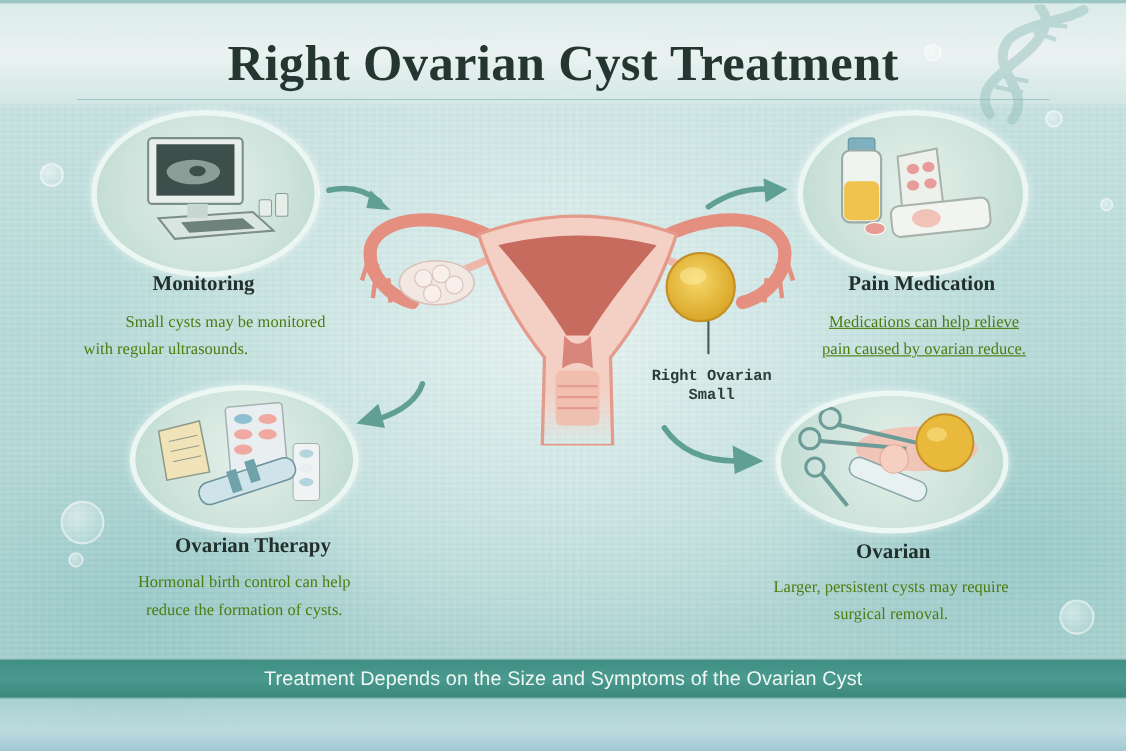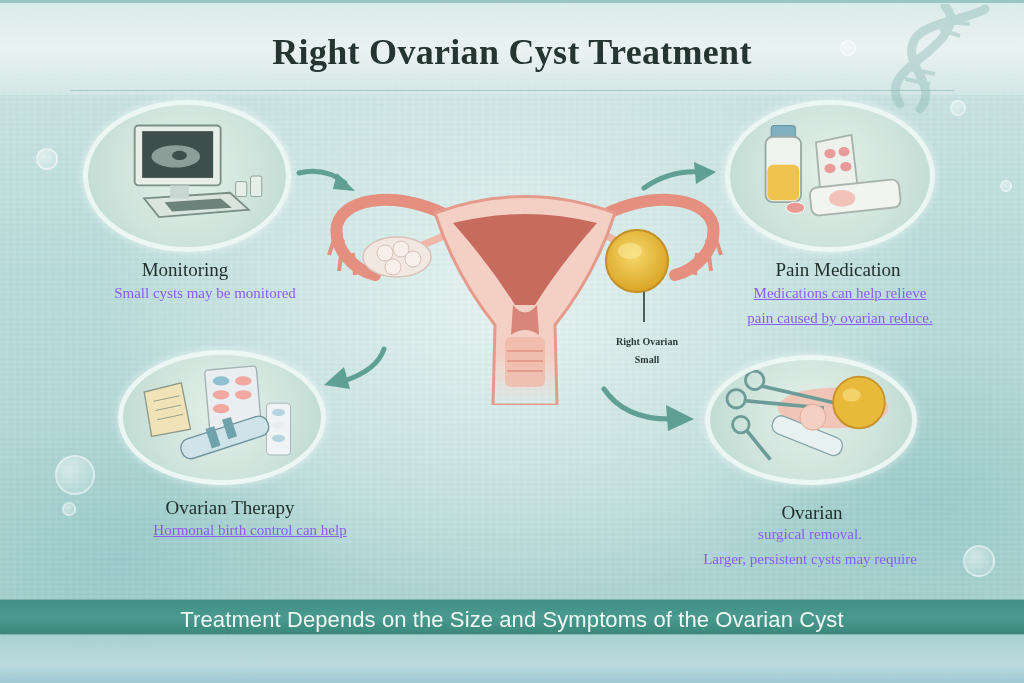--- a/index.html
+++ b/index.html
@@ -24,60 +24,60 @@
     position: absolute; left: 0; top: 0; width: 1024px; height: 95px;
     background: linear-gradient(180deg, rgba(220,236,234,0.9) 0%, rgba(235,243,242,0.95) 50%, rgba(215,233,231,0.7) 100%);
     border-top: 3px solid #9ac7c3;
   }
   .title-band::after {
     content: ""; position: absolute; left: 70px; right: 70px; bottom: 4px; height: 1px;
     background: rgba(120,170,168,0.5);
   }
   .title {
     position: absolute; top: 28px; left: 0; width: 1024px; text-align: center;
-    font-size: 36px; font-weight: bold; color: #24362f; letter-spacing: 0.3px;
+    font-size: 46px; font-weight: bold; color: #24362f; letter-spacing: 0.3px;
   }
   .dna { position: absolute; left: 860px; top: 4px; width: 130px; height: 110px; opacity: 0.45; }
   .bubble {
     position: absolute; border-radius: 50%;
     border: 2px solid rgba(255,255,255,0.45);
     background: radial-gradient(circle at 35% 35%, rgba(255,255,255,0.5), rgba(255,255,255,0.05));
   }
   .circle {
     position: absolute; border-radius: 50%;
     border: 5px solid rgba(240,248,246,0.9);
     background: radial-gradient(circle at 50% 45%, #e4f0ea 0%, #cfe4dc 55%, #b9d8cf 100%);
     box-shadow: 0 0 8px rgba(255,255,255,0.6);
     overflow: hidden;
   }
   .circle svg { position: absolute; inset: 0; width: 100%; height: 100%; }
   .heading {
     position: absolute; font-family: "Liberation Serif", "DejaVu Serif", serif;
-    font-weight: normal; font-size: 19px; color: #22302c; text-align: center; white-space: nowrap; margin-top: 11px;
+    font-weight: bold; font-size: 19px; color: #22302c; text-align: center; white-space: nowrap;
   }
   .desc {
-    position: absolute; font-size: 15px; color: #8b5cf6; text-align: center; line-height: 25px;
+    position: absolute; font-size: 15px; color: #4d7c0f; text-align: center; line-height: 25px;
     white-space: nowrap;
   }
   .arrow { position: absolute; }
   .uterus { position: absolute; left: 325px; top: 175px; width: 400px; height: 230px; }
   .callout-line { position: absolute; left: 643px; top: 292px; width: 2px; height: 30px; background: #4d5e5a; }
   .callout {
     position: absolute; left: 577px; top: 333px; width: 140px; text-align: center;
-    font-size: 10px; font-weight: bold; color: #2c3b37; line-height: 18px;
+    font-size: 14px; font-weight: bold; color: #2c3b37; line-height: 18px; font-family: Liberation Mono, monospace;
   }
   .footer-band {
     position: absolute; left: 0; top: 599px; width: 1024px; height: 36px;
     background: linear-gradient(180deg, #3f8f84 0%, #4a9a8f 50%, #3b877c 100%);
     border-top: 1px solid rgba(255,255,255,0.35); border-bottom: 1px solid rgba(255,255,255,0.35);
   }
   .footer-text {
     position: absolute; left: 0; top: 7px; width: 1024px; text-align: center;
     font-family: "Liberation Sans", "DejaVu Sans", sans-serif;
-    font-size: 22px; color: #eef7f4; letter-spacing: 0.1px;
+    font-size: 18px; color: #eef7f4; letter-spacing: 0.1px;
   }
   .bottom-strip {
     position: absolute; left: 0; top: 636px; width: 1024px; height: 47px;
     background: linear-gradient(180deg, rgba(170,210,210,0.8) 0%, rgba(190,220,224,0.9) 60%, rgba(160,200,214,0.9) 100%);
   }
 </style>
 </head>
 <body>
 
 <div class="texture"></div>
@@ -116,20 +116,21 @@
     <rect x="172" y="76" width="12" height="22" rx="2" fill="#e6eeea" stroke="#8a9d97"></rect>
   </svg>
 </div>
 <svg class="arrow" style="left:295px;top:165px;width:65px;height:30px;" viewBox="0 0 65 30">
   <path d="M4 8 Q 30 2, 50 18" stroke="#5f9f94" stroke-width="5" fill="none" stroke-linecap="round"></path>
   <polygon points="42,8 60,26 38,24" fill="#5f9f94"></polygon>
 </svg>
 <div class="heading" style="left:85px;top:248px;width:200px;">Monitoring</div>
 <div class="desc" style="left:55px;top:281px;width:300px;">
   <div>Small cysts may be monitored</div>
+  <div style="text-align:left;padding-left:21px;">with regular ultrasounds.</div>
 </div>
 
 <div class="circle" style="left:725px;top:100px;width:210px;height:152px;">
   <svg viewBox="0 0 210 152">
     <rect x="42" y="22" width="26" height="14" rx="3" fill="#7fb0c0" stroke="#5d8e9c"></rect>
     <rect x="36" y="34" width="38" height="70" rx="8" fill="#eef3ee" stroke="#9aa9a4" stroke-width="2"></rect>
     <rect x="38" y="64" width="34" height="38" rx="6" fill="#efc34e"></rect>
     <polygon points="90,40 128,32 136,100 96,108" fill="#eef0ec" stroke="#a8b3ae" stroke-width="2"></polygon>
     <ellipse cx="105" cy="52" rx="6" ry="5" fill="#e79b9b"></ellipse>
     <ellipse cx="120" cy="50" rx="6" ry="5" fill="#e79b9b"></ellipse>
@@ -169,22 +170,23 @@
     <rect x="58" y="78" width="98" height="22" rx="10" fill="#cfe4ea" stroke="#6d949c" stroke-width="1.5" transform="rotate(-18 107 89)"></rect>
     <rect x="90" y="74" width="10" height="22" fill="#6fa2ab" transform="rotate(-18 107 89)"></rect>
     <rect x="110" y="70" width="10" height="22" fill="#6fa2ab" transform="rotate(-18 107 89)"></rect>
   </svg>
 </div>
 <svg class="arrow" style="left:322px;top:345px;width:68px;height:48px;" viewBox="0 0 68 48">
   <path d="M62 4 Q 55 25, 22 36" stroke="#5f9f94" stroke-width="5" fill="none" stroke-linecap="round"></path>
   <polygon points="2,40 22,22 28,44" fill="#5f9f94"></polygon>
 </svg>
 <div class="heading" style="left:110px;top:486px;width:240px;">Ovarian Therapy</div>
-<div class="desc" style="left:95px;top:518px;width:310px;text-decoration:underline;">
+<div class="desc" style="left:67px;top:518px;width:310px;">
   <div>Hormonal birth control can help</div>
+  <div>reduce the formation of cysts.</div>
 </div>
 
 <div class="circle" style="left:705px;top:355px;width:212px;height:130px;">
   <svg viewBox="0 0 212 130">
     <ellipse cx="130" cy="52" rx="60" ry="22" fill="#f2c1b2" opacity="0.9"></ellipse>
     <circle cx="45" cy="22" r="10" fill="none" stroke="#6d9c98" stroke-width="3"></circle>
     <circle cx="25" cy="42" r="10" fill="none" stroke="#6d9c98" stroke-width="3"></circle>
     <line x1="52" y1="28" x2="130" y2="46" stroke="#6d9c98" stroke-width="4"></line>
     <line x1="33" y1="44" x2="120" y2="52" stroke="#6d9c98" stroke-width="4"></line>
     <circle cx="30" cy="70" r="9" fill="none" stroke="#6d9c98" stroke-width="3"></circle>
@@ -194,22 +196,22 @@
     <circle cx="158" cy="46" r="28" fill="#e9b93c" stroke="#c7922a" stroke-width="2"></circle>
     <ellipse cx="150" cy="38" rx="10" ry="7" fill="#f5d877" opacity="0.8"></ellipse>
   </svg>
 </div>
 <svg class="arrow" style="left:600px;top:385px;width:96px;height:50px;" viewBox="0 0 96 50">
   <path d="M4 4 Q 25 35, 72 34" stroke="#5f9f94" stroke-width="5" fill="none" stroke-linecap="round"></path>
   <polygon points="66,20 94,34 68,46" fill="#5f9f94"></polygon>
 </svg>
 <div class="heading" style="left:712px;top:491px;width:200px;">Ovarian</div>
 <div class="desc" style="left:640px;top:522px;width:340px;">
+  <div>Larger, persistent cysts may require</div>
   <div>surgical removal.</div>
-  <div>Larger, persistent cysts may require</div>
 </div>
 
 <svg class="uterus" viewBox="0 0 400 230">
   <defs>
     <linearGradient id="ut" x1="0" y1="0" x2="0" y2="1">
       <stop offset="0" stop-color="#f1b4a6"></stop>
       <stop offset="1" stop-color="#f4cfc3"></stop>
     </linearGradient>
     <radialGradient id="cyst" cx="0.45" cy="0.4" r="0.6">
       <stop offset="0" stop-color="#f6d869"></stop>

